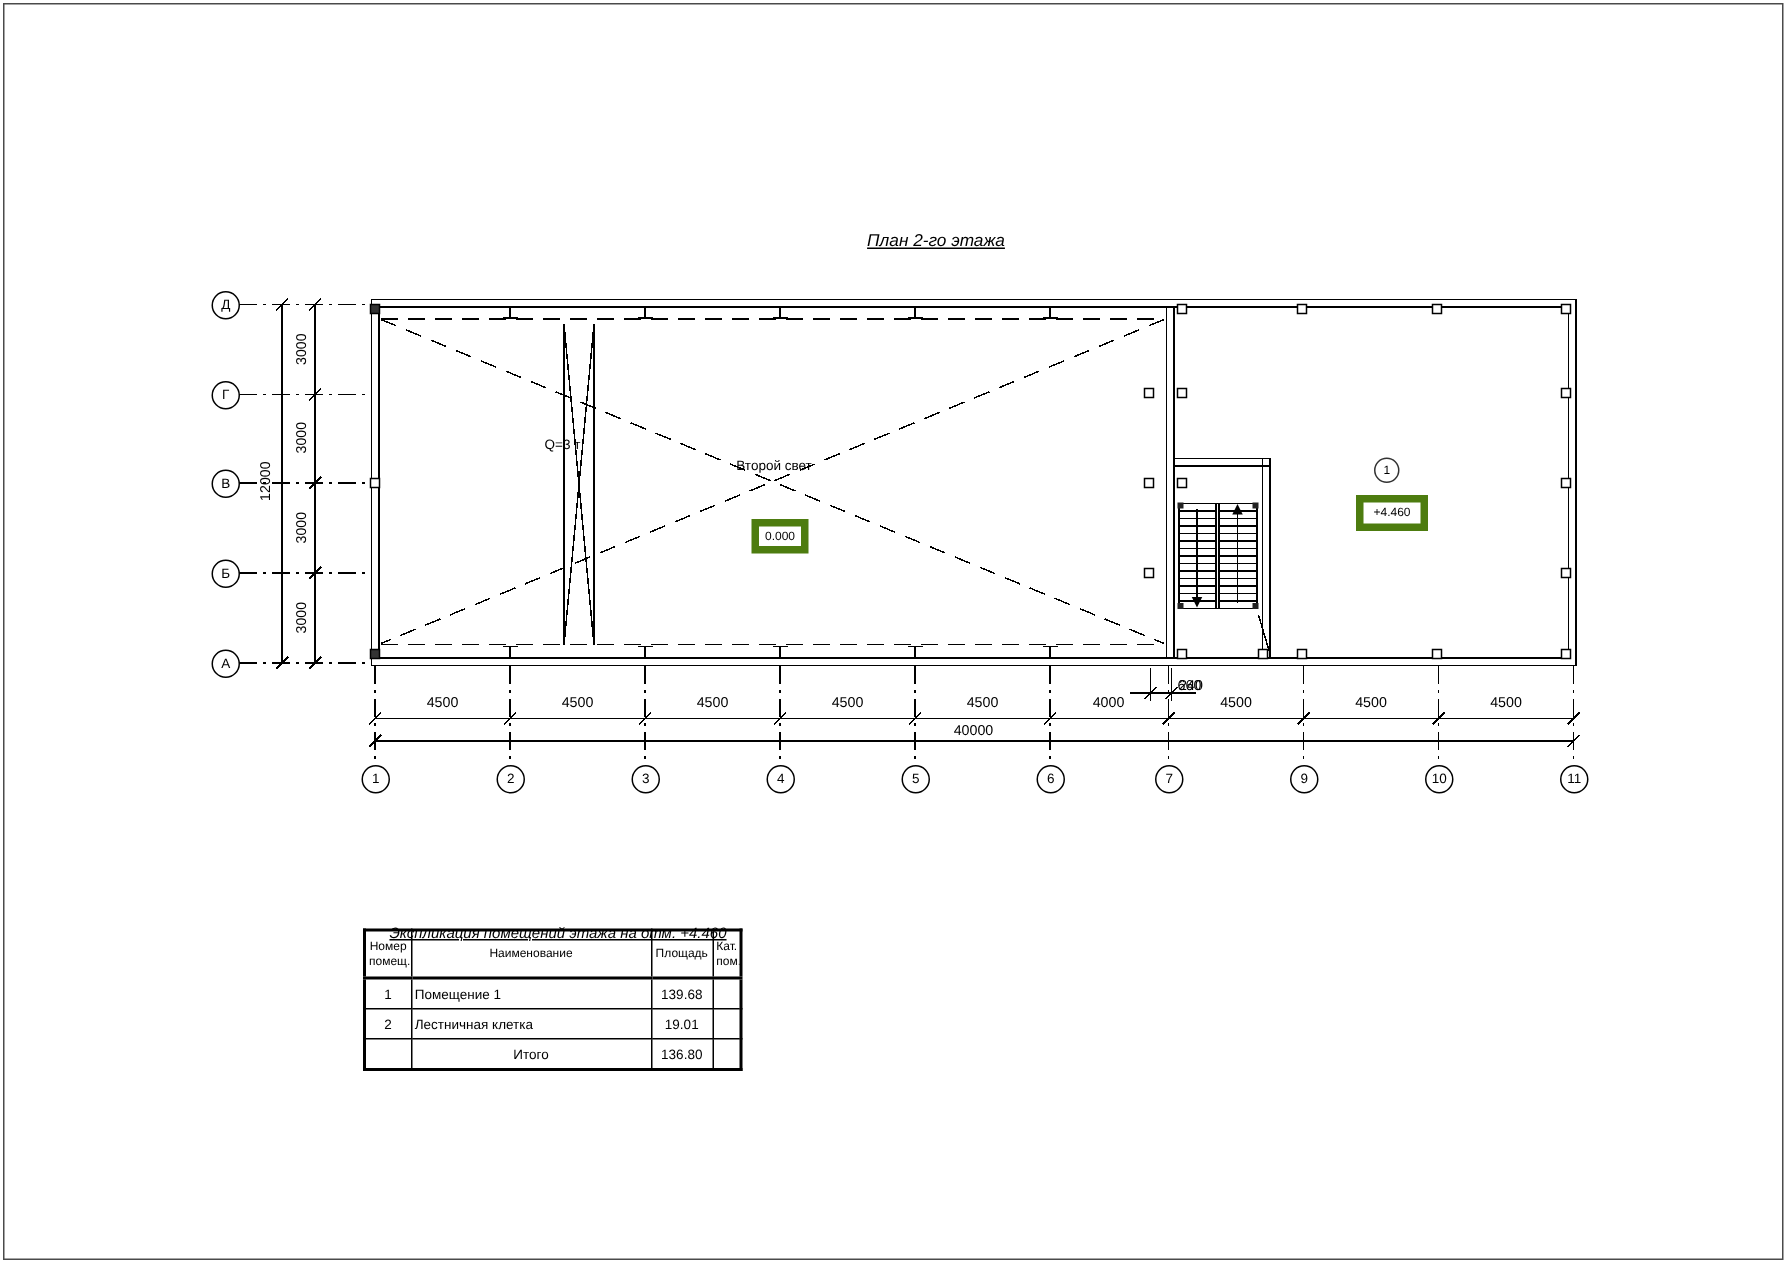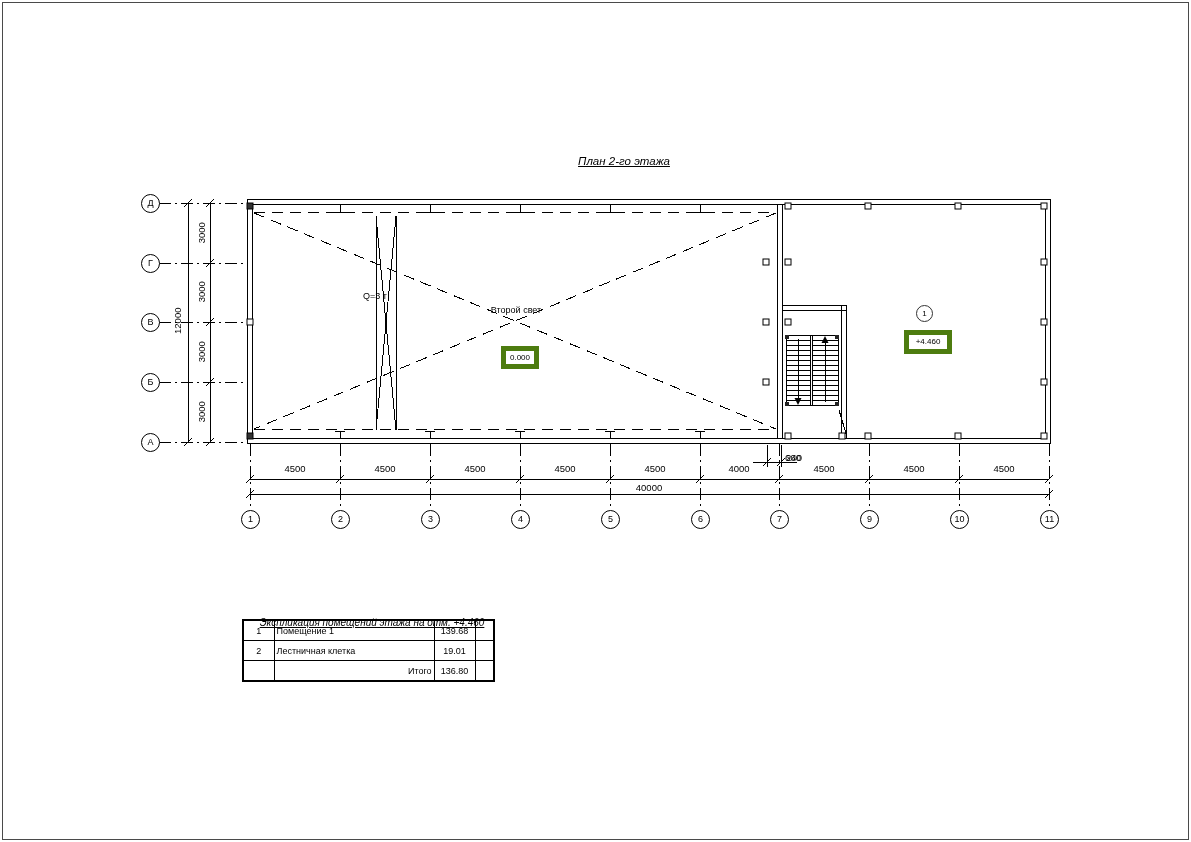--- a/index.html
+++ b/index.html
@@ -23,21 +23,21 @@
              border:1px solid #333; border-radius:50%; background:#fff; display:flex;
              align-items:center; justify-content:center; font-size:8px; }
   table.exp { position:absolute; left:242px; top:619px; border-collapse:collapse;
               table-layout:fixed; width:251px; font-size:9px; }
   table.exp td { border:1px solid #000; padding:0 2px; height:19px; text-align:center;
                  vertical-align:middle; overflow:hidden; }
   table.exp { border:2px solid #000; }
   table.exp tr.hdr td { height:30px; font-size:8px; line-height:1.2;
                         border-bottom:2px solid #000; white-space:pre-line; }
   table.exp td.nm { text-align:left; }
-  table.exp td.tot { text-align:right; }
+  table.exp td.tot { }
 </style>
 </head>
 <body>
 
 <div class="frame"></div>
 
 <svg class="linework" width="1191" height="842" viewBox="0 0 1191 842">
   <g stroke="#000" fill="none" stroke-width="1" shape-rendering="crispEdges">
 
     <g>
@@ -181,20 +181,28 @@
 <div class="title-table">Экспликация помещений этажа на отм. +4.460</div>
 
 <table class="exp">
   <colgroup>
       <col style="width:31px">
       <col style="width:160px">
       <col style="width:41px">
       <col style="width:19px">
     </colgroup>
   <tbody>
+      <tr class="hdr">
+    <td>Номер
+помещ.</td>
+    <td>Наименование</td>
+    <td>Площадь</td>
+    <td>Кат.
+пом.</td>
+  </tr>
   <tr>
     <td>1</td>
     <td class="nm">Помещение 1</td>
     <td>139.68</td>
     <td></td>
   </tr>
   <tr>
     <td>2</td>
     <td class="nm">Лестничная клетка</td>
     <td>19.01</td>

